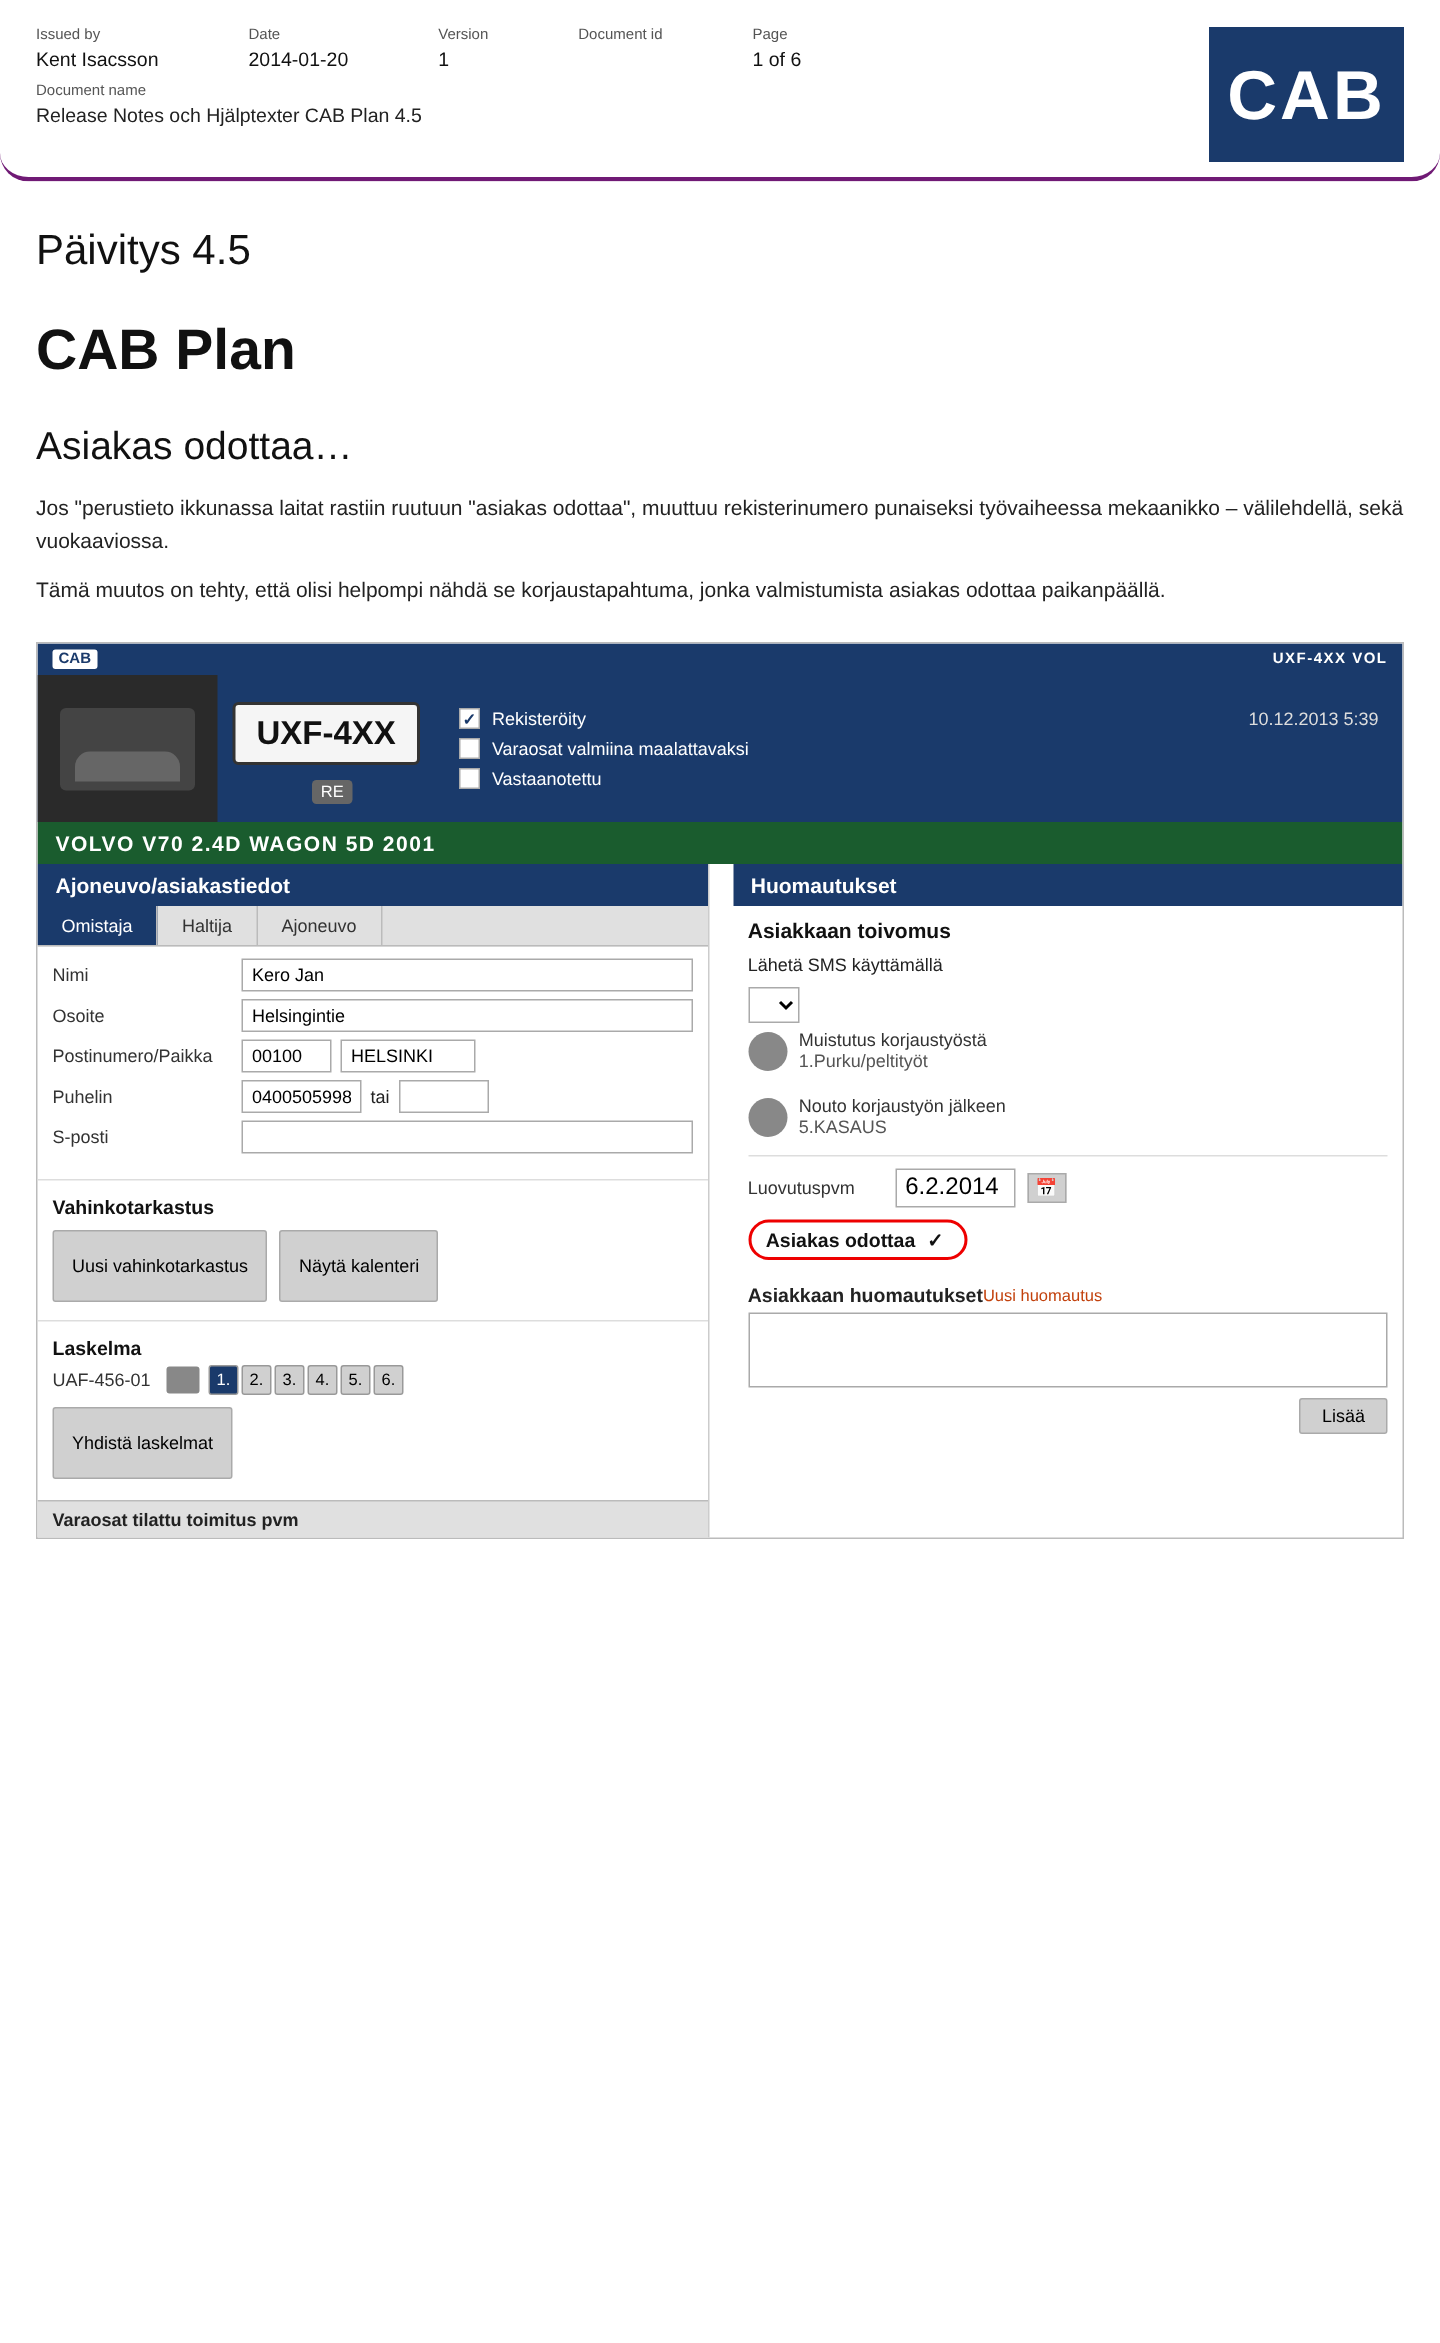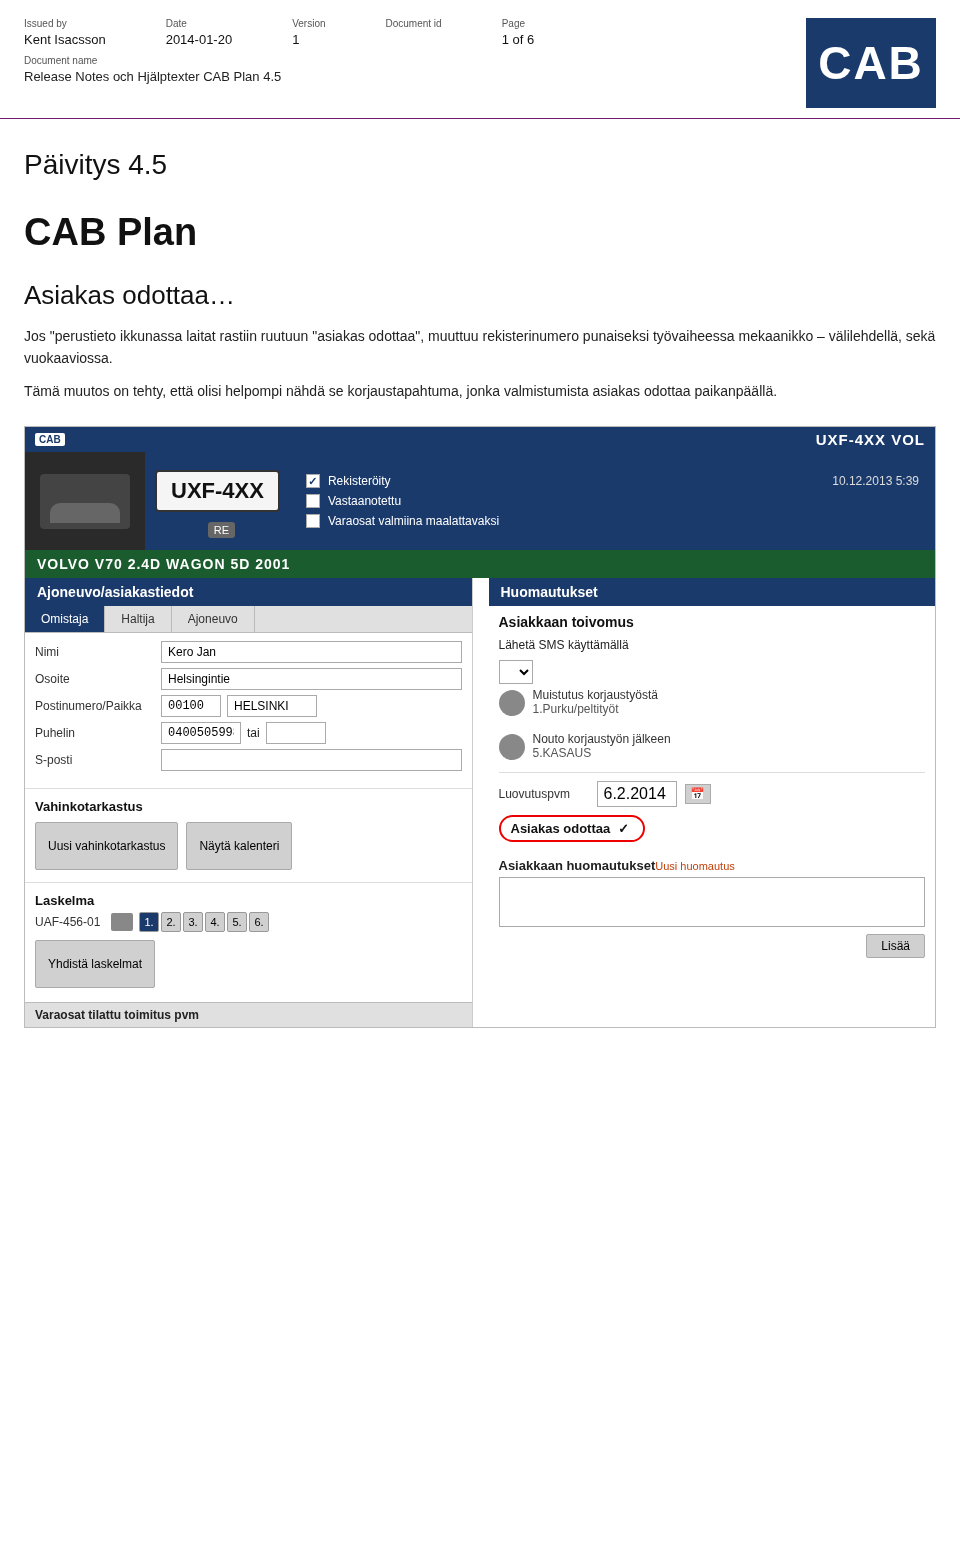--- a/index.html
+++ b/index.html
@@ -9,22 +9,23 @@
       color: #222;
       background: #fff;
       width: 960px;
     }
 
     
     .doc-header {
       display: flex;
       align-items: flex-start;
       padding: 18px 24px 10px 24px;
-      border-bottom: 1px solid #701a75;
+      border-bottom: 3px solid #701a75;
       gap: 0;
+      border-radius: 19px;
     }
     .doc-header-left {
       flex: 1;
     }
     .header-row {
       display: flex;
       gap: 60px;
       margin-bottom: 8px;
     }
     .header-col label {
@@ -121,21 +122,21 @@
     }
     .cab-small-logo {
       background: #fff;
       color: #1a3a6b;
       font-weight: bold;
       font-size: 10px;
       padding: 1px 4px;
       border-radius: 2px;
     }
     .app-topbar-right {
-      font-size: 15px;
+      font-size: 10px;
       font-weight: bold;
       letter-spacing: 1px;
     }
 
     
     .vehicle-header {
       background: #1a3a6b;
       display: flex;
       align-items: stretch;
       padding: 0;
@@ -304,21 +305,20 @@
       padding: 3px 6px;
       font-size: 12px;
       flex: 1;
     }
     .form-input-sm {
       border: 1px solid #aaa;
       background: #fff;
       padding: 3px 6px;
       font-size: 12px;
       width: 60px;
-      font-family: Liberation Mono, monospace;
     }
     .form-input-city {
       border: 1px solid #aaa;
       background: #fff;
       padding: 3px 6px;
       font-size: 12px;
       width: 90px;
     }
 
     .section-subtitle {
@@ -585,25 +585,25 @@
         <span class="re-badge">RE</span>
       </div>
       <div class="vehicle-status-area">
         <div class="status-row">
           <div class="status-checkbox checked"></div>
           <span>Rekisteröity</span>
           <span class="status-date">10.12.2013 5:39</span>
         </div>
         <div class="status-row">
           <div class="status-checkbox"></div>
-          <span>Vastaanotettu</span>
+          <span>Varaosat valmiina maalattavaksi</span>
         </div>
         <div class="status-row">
           <div class="status-checkbox"></div>
-          <span>Varaosat valmiina maalattavaksi</span>
+          <span>Vastaanotettu</span>
         </div>
       </div>
     </div>
 
     <div class="vehicle-vin-bar">VOLVO V70 2.4D WAGON 5D 2001</div>
 
     <div class="app-tabs-section">
 
       <div class="app-left-panel">
         <div class="panel-title">Ajoneuvo/asiakastiedot</div>

